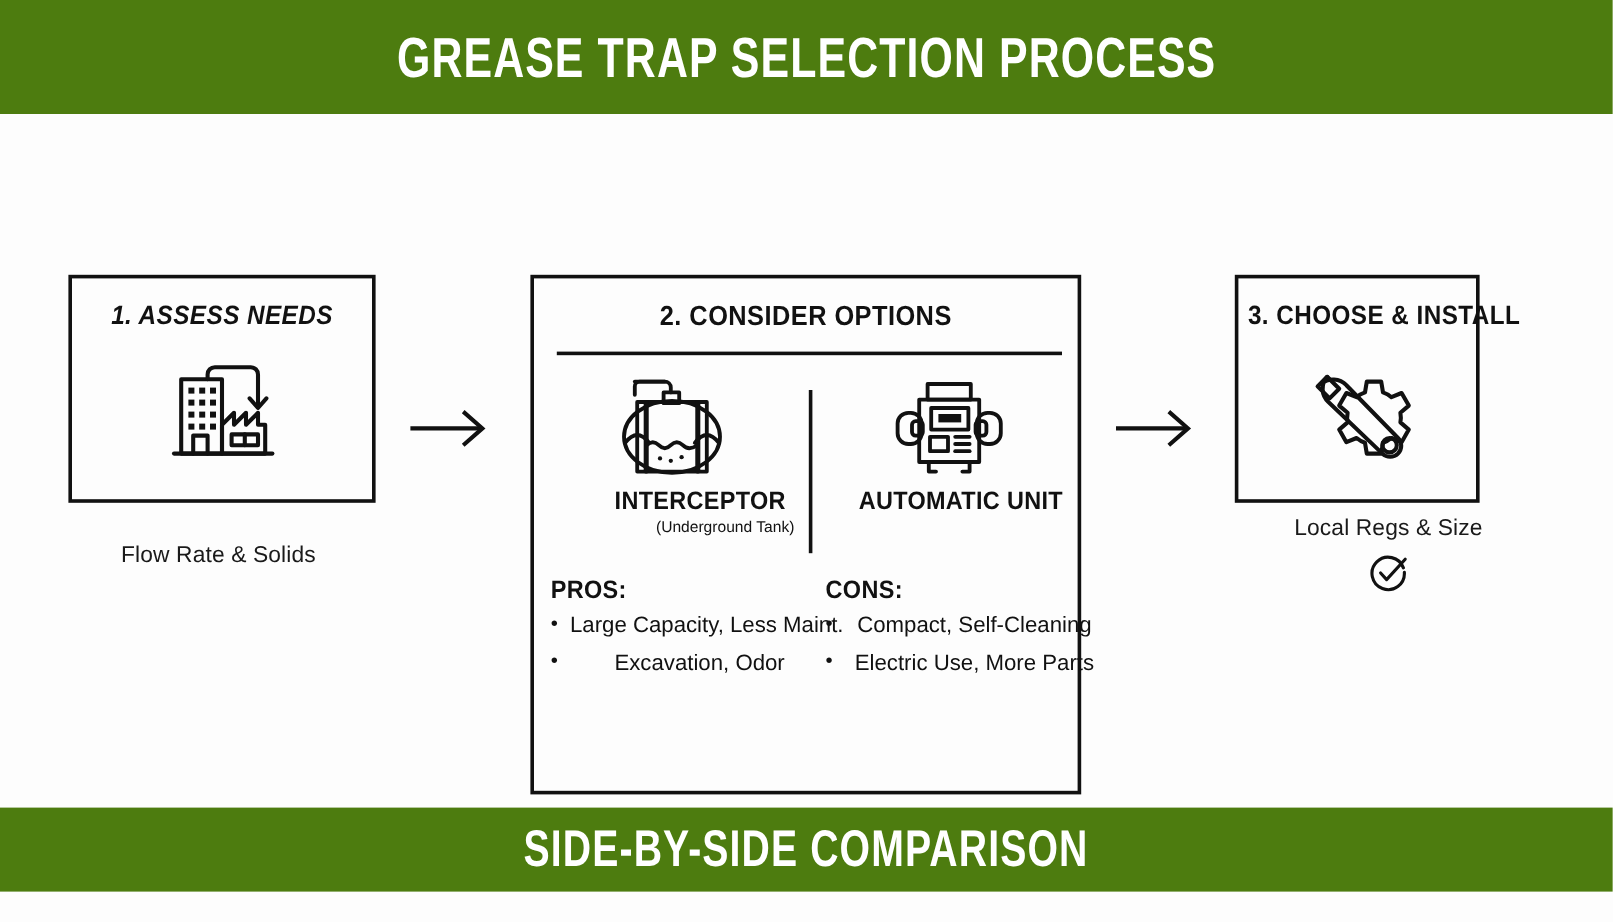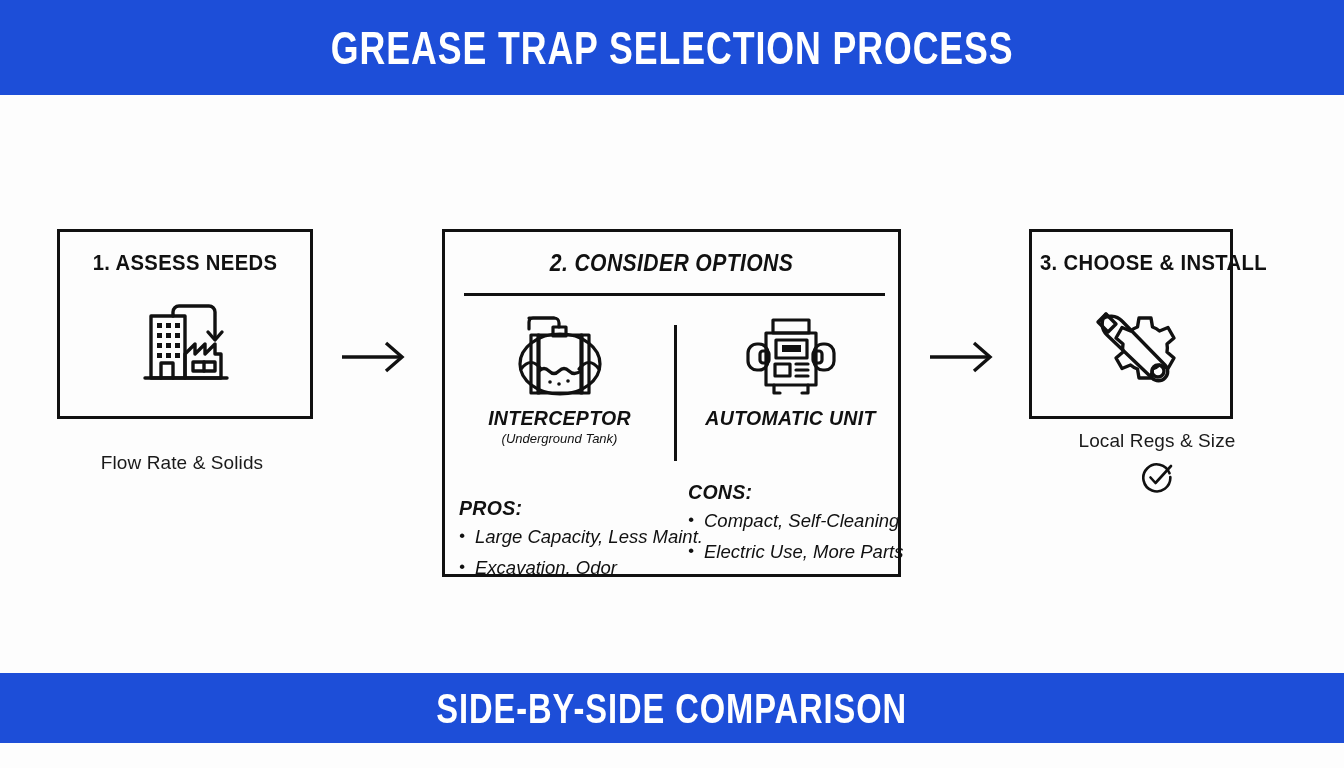--- a/index.html
+++ b/index.html
@@ -15,21 +15,21 @@
     color: #111111;
     overflow: hidden;
     position: relative;
   }
 
   
   .banner {
     position: absolute;
     left: 0;
     width: 1344px;
-    background: #1d4ed8;
+    background: #4d7c0f;
     display: flex;
     align-items: center;
     justify-content: center;
   }
   #header-banner { top: 0; height: 95px; }
   #footer-banner { top: 673px; height: 70px; }
 
   .banner-title {
     color: #ffffff;
     font-family: "Liberation Sans", sans-serif;
@@ -51,22 +51,22 @@
     height: 578px;
   }
 
   
   .step-box {
     position: absolute;
     border: 3px solid #111111;
     background: #fdfdfd;
     box-sizing: border-box;
   }
-  #box-assess  { left: 57px;   top: 134px; width: 256px; height: 190px; }
-  #box-options { left: 442px;  top: 134px; width: 459px; height: 348px; font-style: italic; }
+  #box-assess  { left: 57px;   top: 134px; width: 256px; height: 190px; font-style: italic; }
+  #box-options { left: 442px;  top: 134px; width: 459px; height: 433px; }
   #box-choose  { left: 1029px; top: 134px; width: 204px; height: 190px; }
 
   .step-title {
     text-align: center;
     font-weight: bold;
     font-size: 22px;
     letter-spacing: 0.4px;
     transform: scaleX(0.92);
     white-space: nowrap;
     color: #111111;
@@ -118,21 +118,21 @@
     left: 229px;
     top: 93px;
     width: 0;
     height: 136px;
     border-left: 3px solid #111111;
   }
   .option-col {
     position: absolute;
     top: 82px;
     width: 205px;
-    text-align: center;
+    text-align: right;
   }
   #option-interceptor { left: 12px; }
   #option-automatic   { left: 243px; }
 
   .option-name {
     margin-top: 6px;
     font-weight: bold;
     font-size: 21px;
     letter-spacing: 0.3px;
     transform: scaleX(0.93);
@@ -142,34 +142,35 @@
     font-size: 13px;
     margin-top: 1px;
     white-space: nowrap;
   }
 
   .pc-col {
     position: absolute;
     top: 248px;
     width: 232px;
   }
-  #pros-col { left: 14px; margin-top: 16px; }
+  #pros-col { left: 14px; }
   #cons-col { left: 243px; }
 
   .pc-heading {
     font-weight: bold;
     font-size: 21px;
     letter-spacing: 0.3px;
     transform: scaleX(0.93);
     transform-origin: left center;
   }
   .pc-list {
     list-style: none;
     margin: 8px 0 0 0;
     padding: 0;
+    text-align: center;
   }
   .pc-item {
     font-size: 18.5px;
     line-height: 1.0;
     margin-bottom: 12px;
     padding-left: 16px;
     position: relative;
     white-space: nowrap;
   }
   .pc-item::before {

